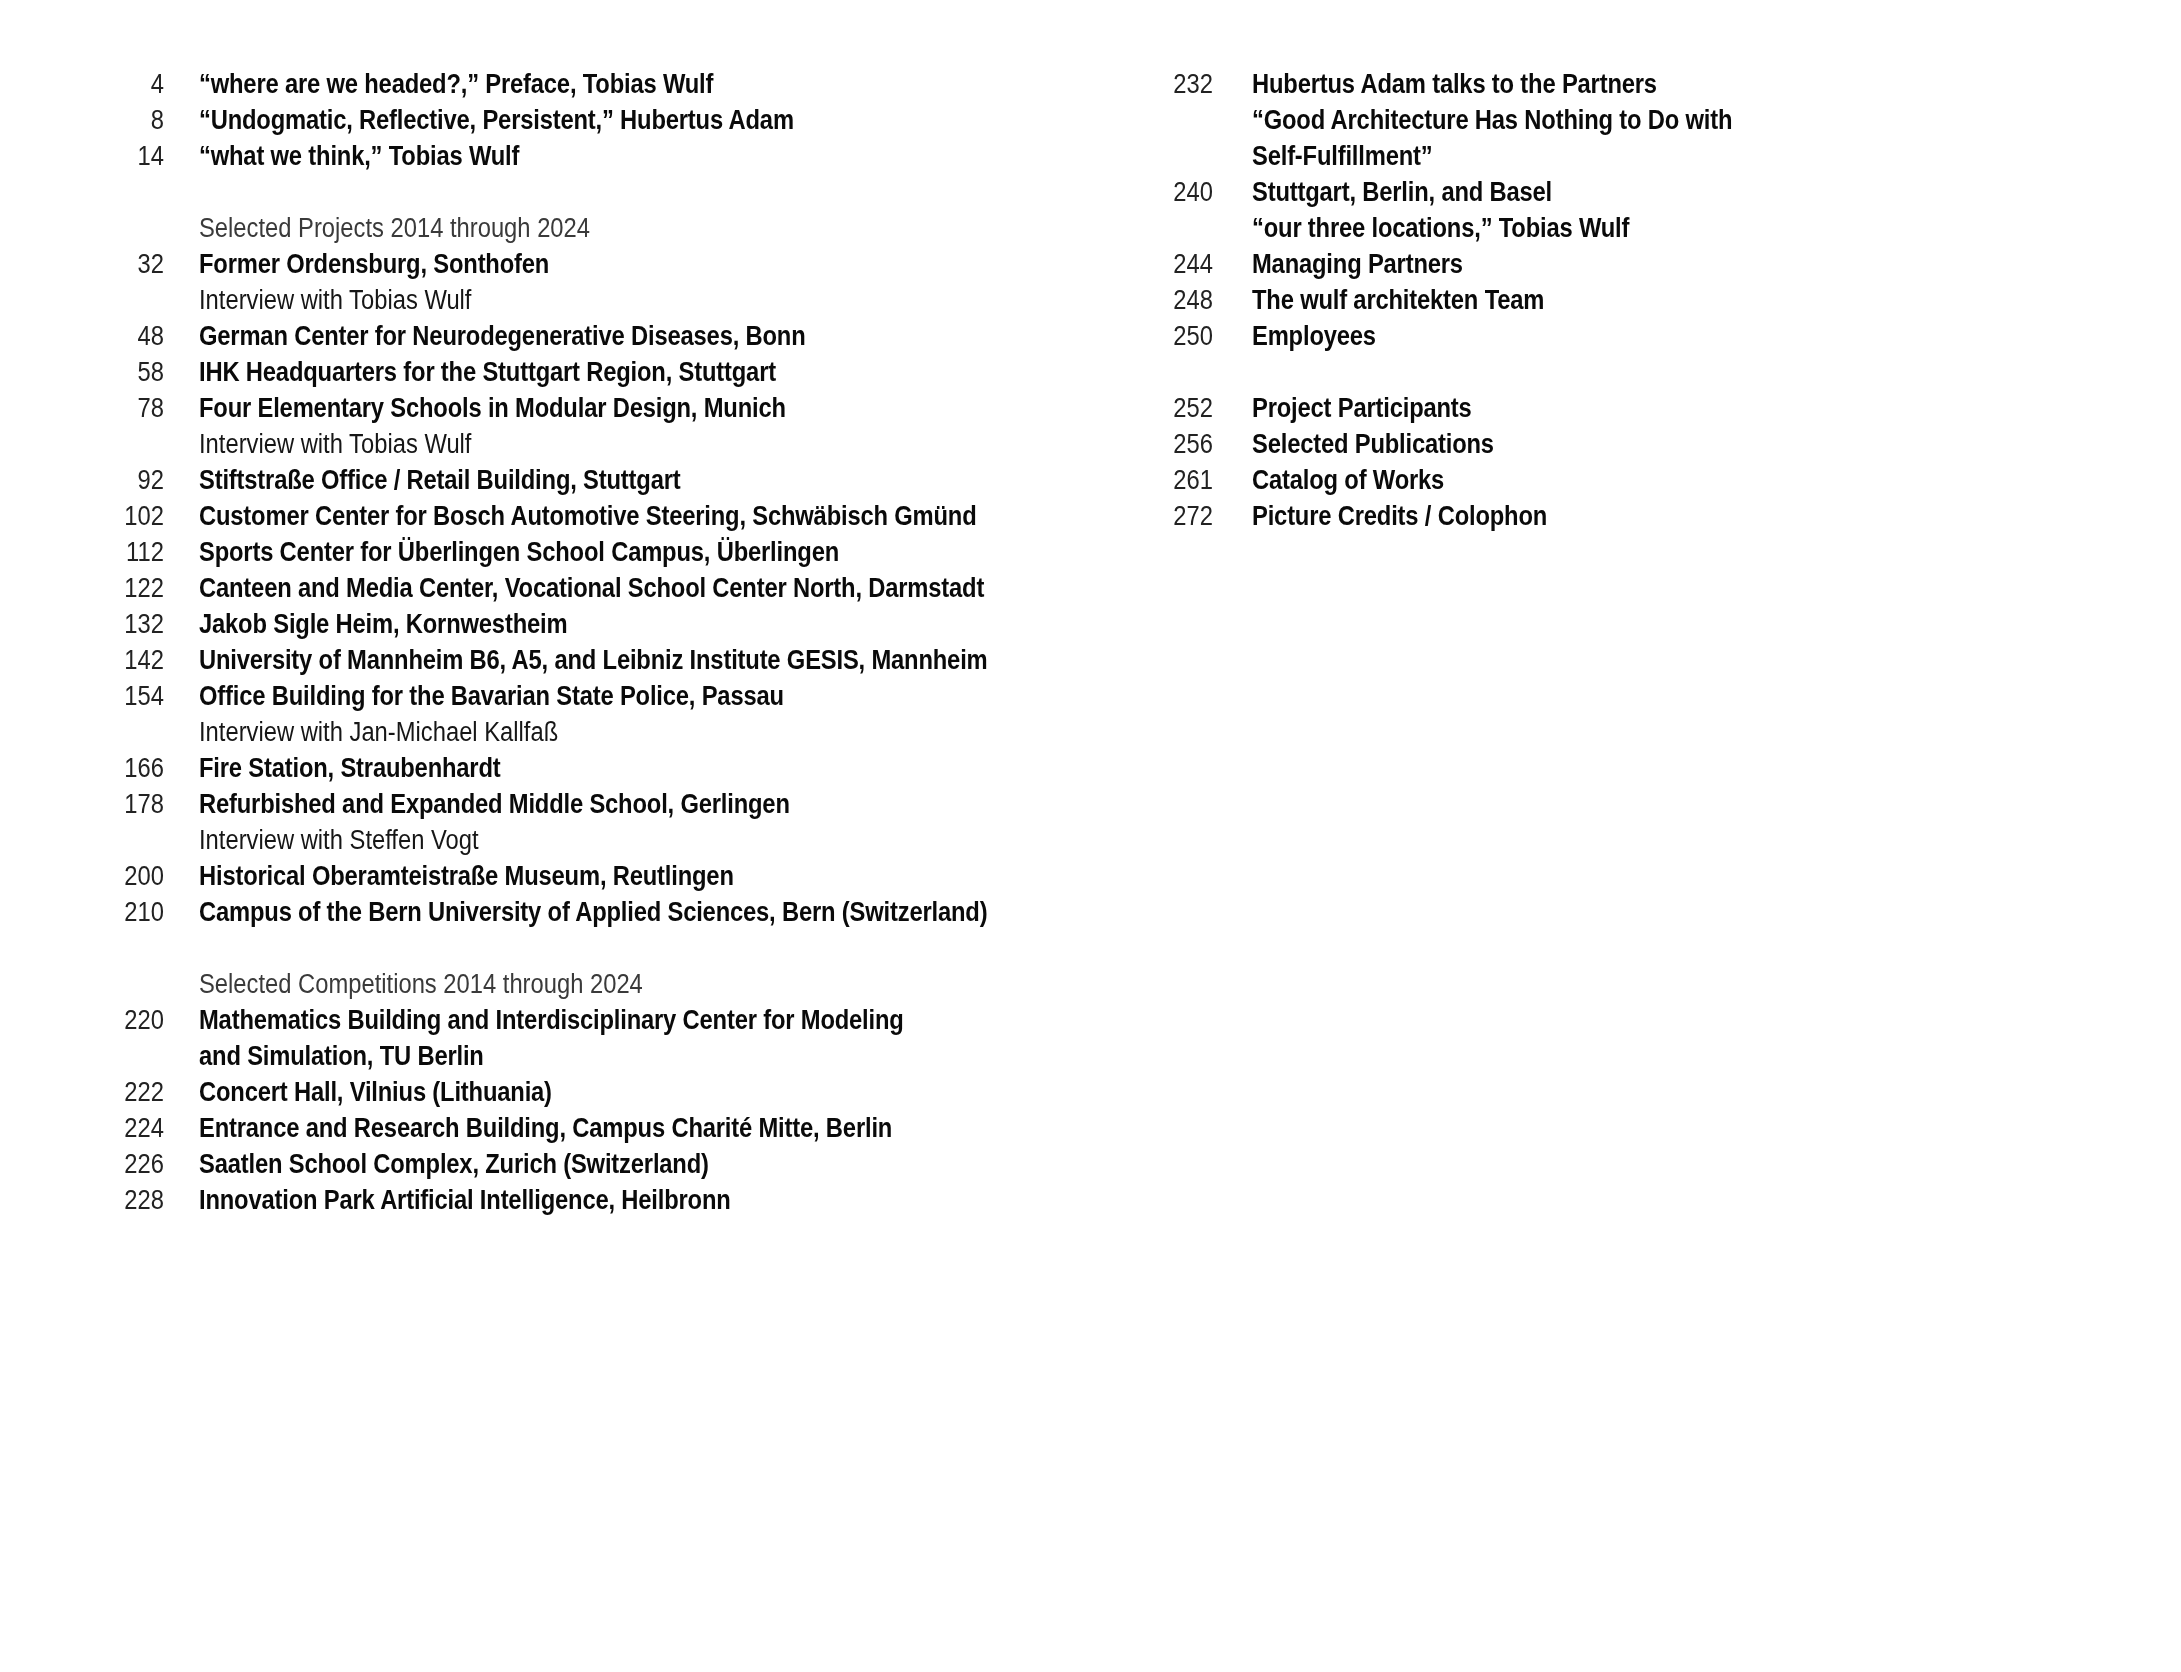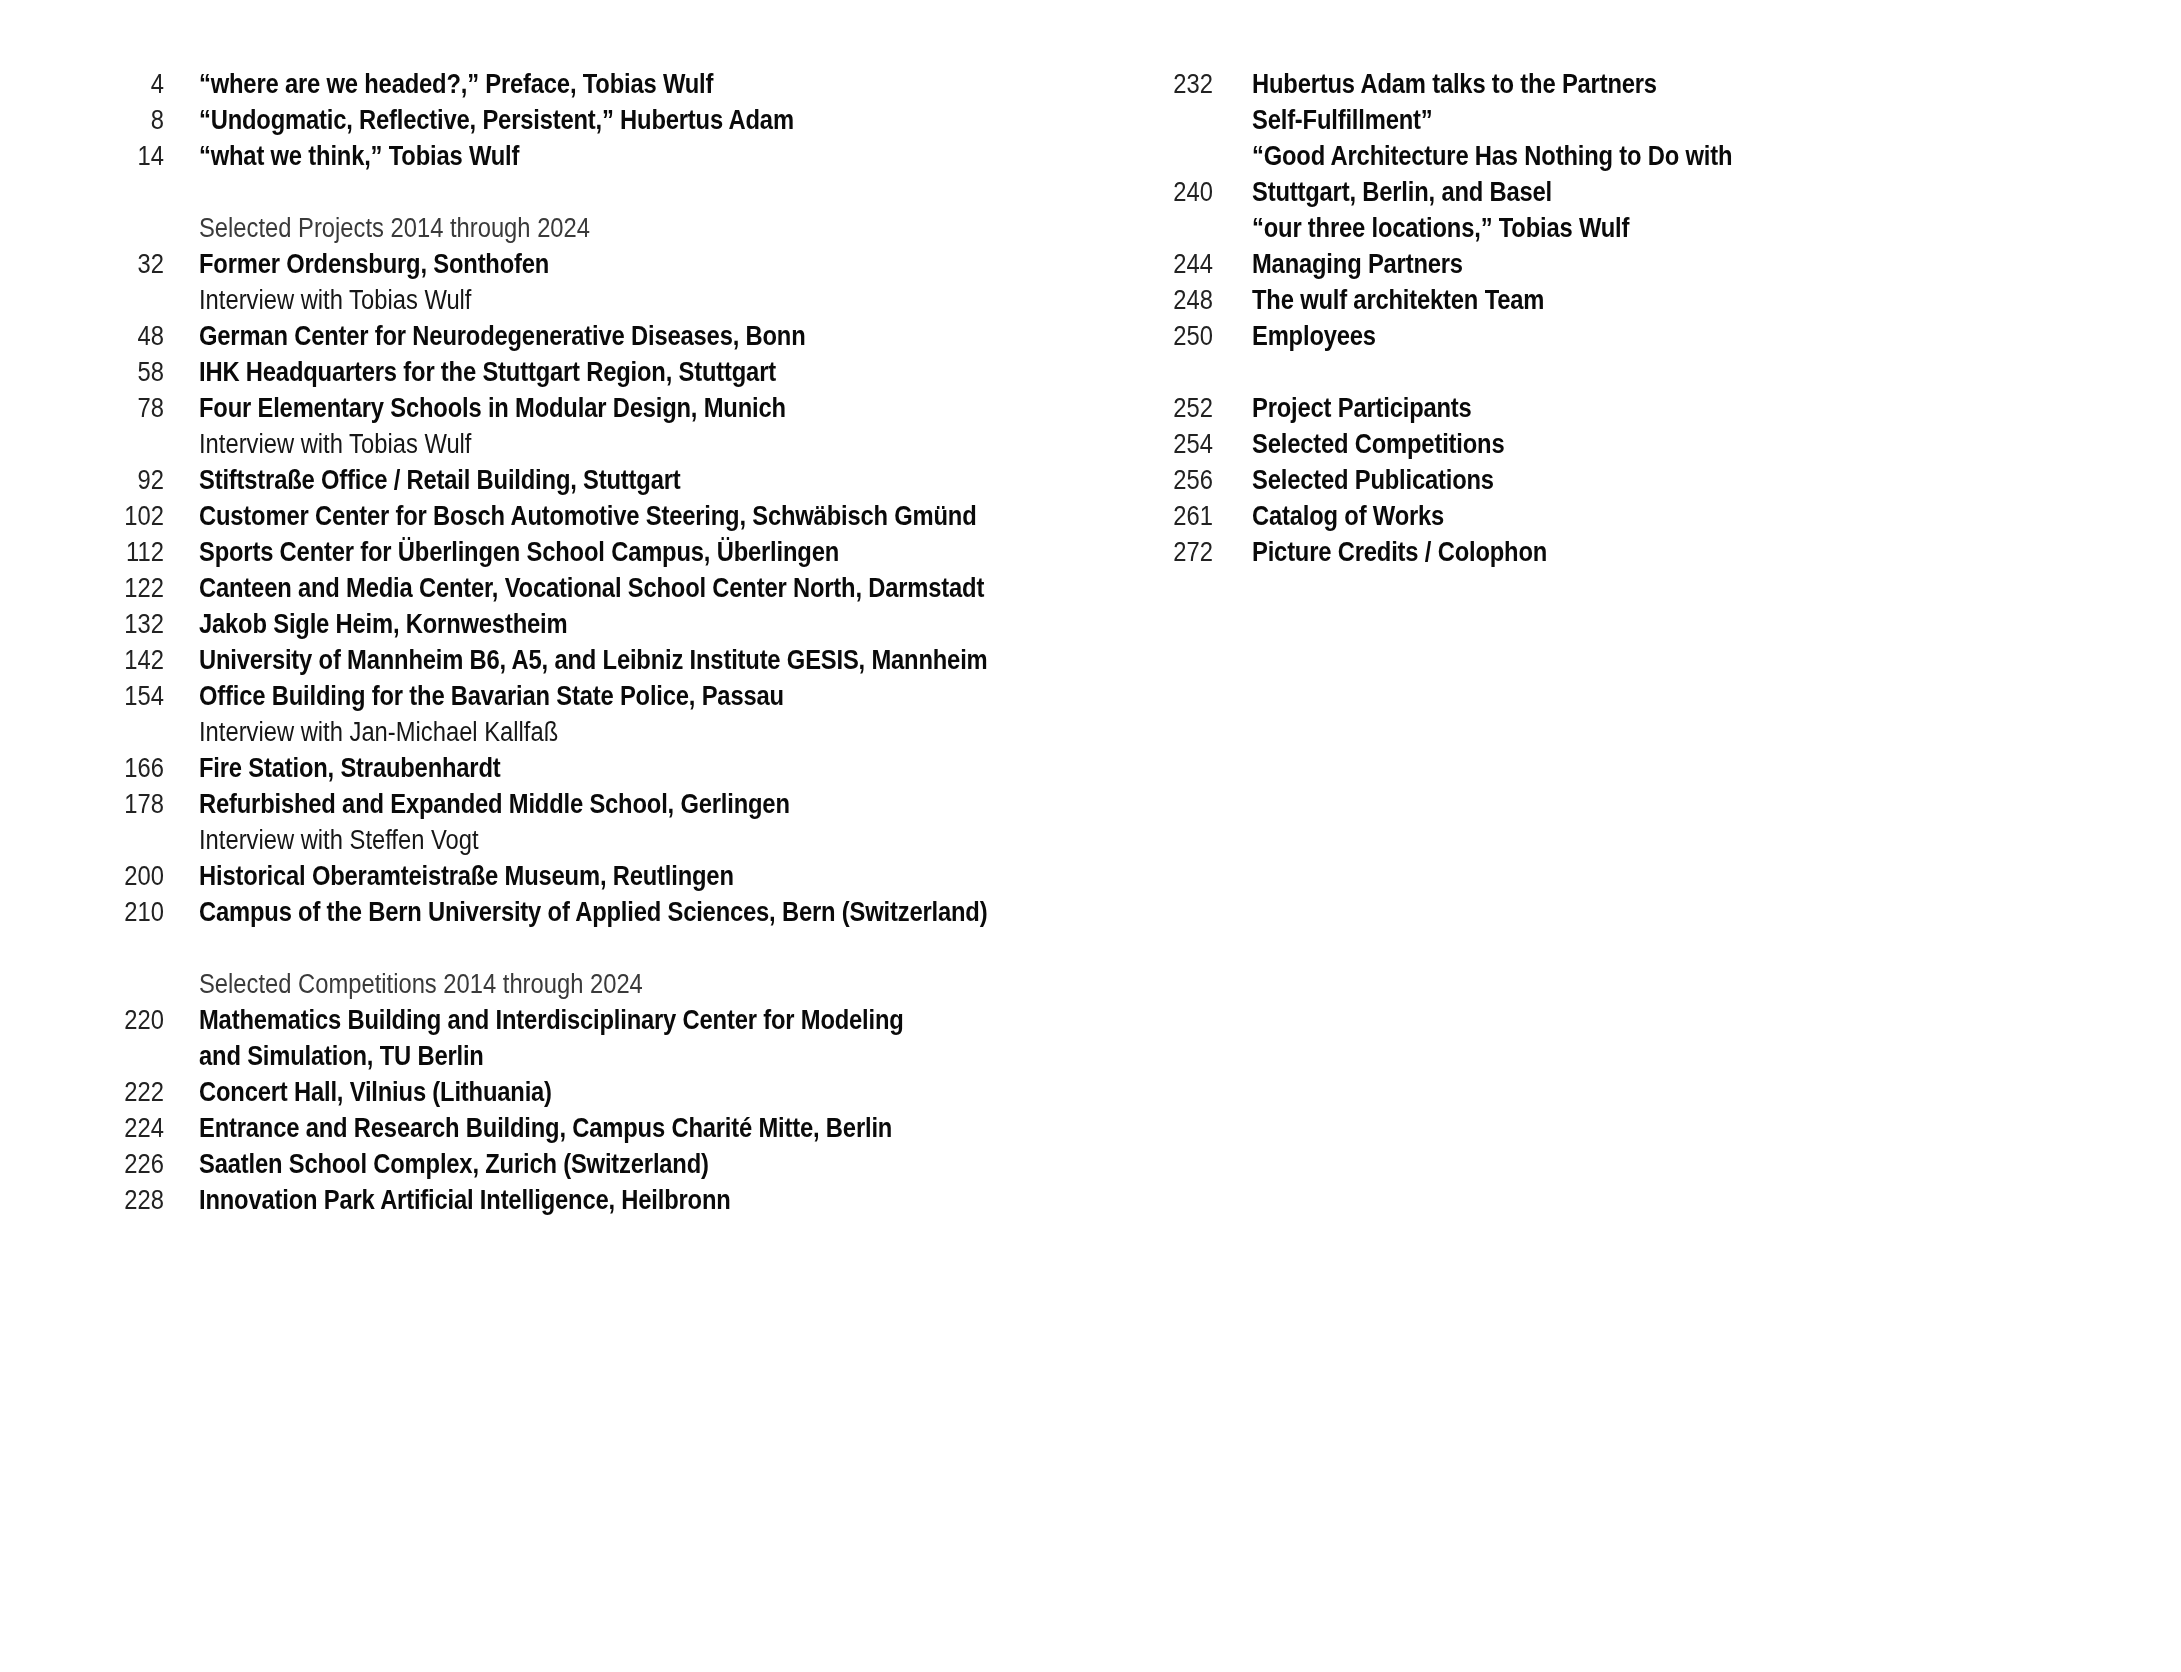--- a/index.html
+++ b/index.html
@@ -228,28 +228,28 @@
     </div>
   <div class="toc-col col-right">
       <div class="row">
         <div class="num">232</div>
         <div class="spacer"></div>
         <div class="txt title">Hubertus Adam talks to the Partners</div>
       </div>
       <div class="row">
         <div class="num"></div>
         <div class="spacer"></div>
+        <div class="txt title">“Good Architecture Has Nothing to Do with</div>
+      </div>
+      <div class="row">
+        <div class="num"></div>
+        <div class="spacer"></div>
         <div class="txt title">Self-Fulfillment”</div>
       </div>
       <div class="row">
-        <div class="num"></div>
-        <div class="spacer"></div>
-        <div class="txt title">“Good Architecture Has Nothing to Do with</div>
-      </div>
-      <div class="row">
         <div class="num">240</div>
         <div class="spacer"></div>
         <div class="txt title">Stuttgart, Berlin, and Basel</div>
       </div>
       <div class="row">
         <div class="num"></div>
         <div class="spacer"></div>
         <div class="txt title">“our three locations,” Tobias Wulf</div>
       </div>
       <div class="row">
@@ -265,25 +265,20 @@
       <div class="row">
         <div class="num">250</div>
         <div class="spacer"></div>
         <div class="txt title">Employees</div>
       </div>
       <div class="row gap"></div>
       <div class="row">
         <div class="num">252</div>
         <div class="spacer"></div>
         <div class="txt title">Project Participants</div>
-      </div>
-      <div class="row">
-        <div class="num">254</div>
-        <div class="spacer"></div>
-        <div class="txt title">Selected Competitions</div>
       </div>
       <div class="row">
         <div class="num">256</div>
         <div class="spacer"></div>
         <div class="txt title">Selected Publications</div>
       </div>
       <div class="row">
         <div class="num">261</div>
         <div class="spacer"></div>
         <div class="txt title">Catalog of Works</div>

